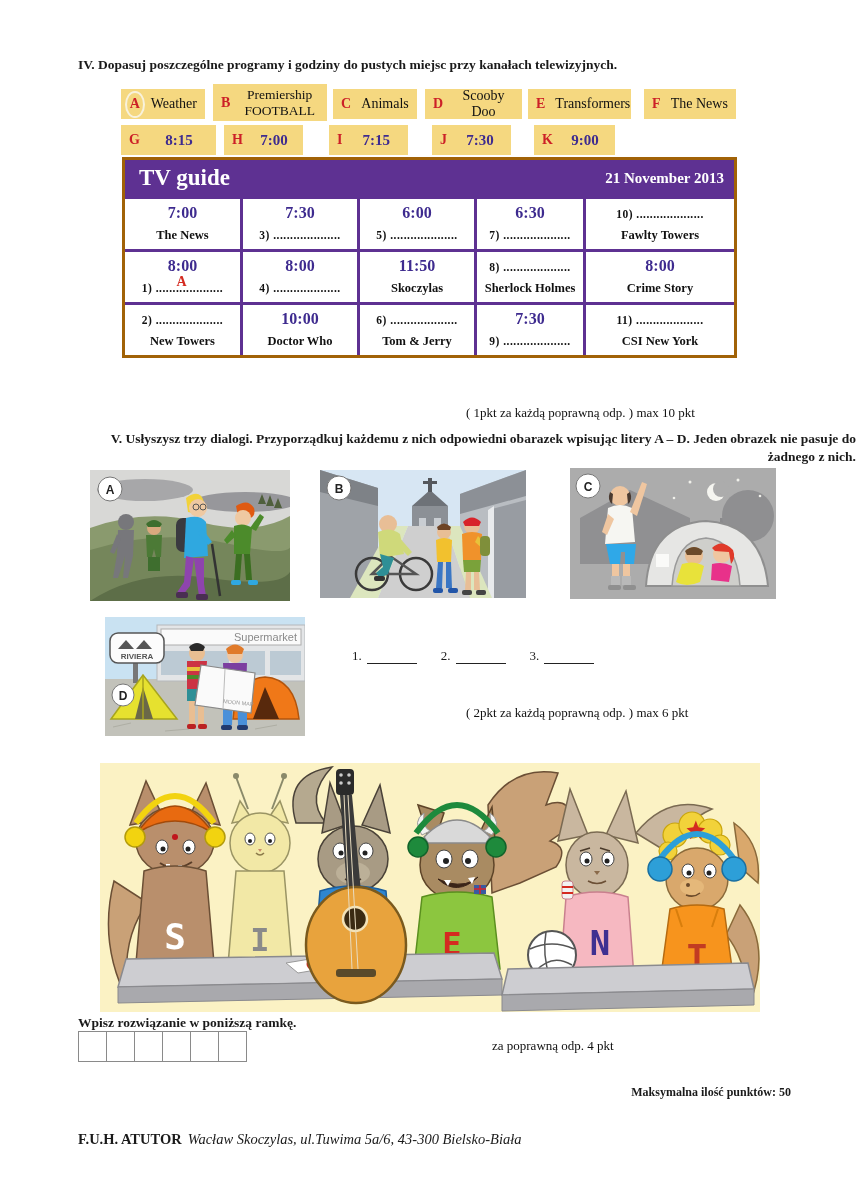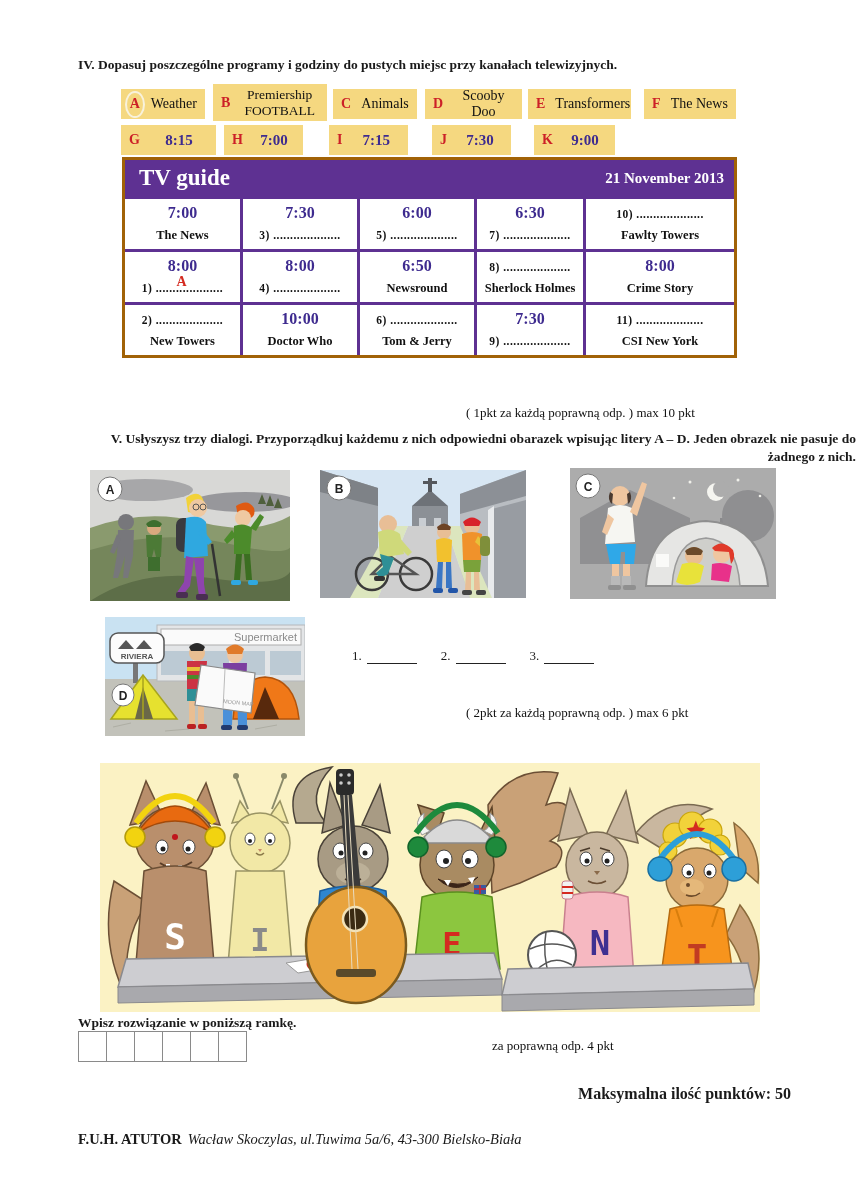--- a/index.html
+++ b/index.html
@@ -66,21 +66,21 @@
   .blank-line { display:inline-block; width:50px; border-bottom:1.5px solid #222; height:12px; }
 
   
   .boxes { position:absolute; left:78px; top:1031px; display:flex; }
   .abox { width:29px; height:31px; border:1px solid #8a8a8a; background:#fff; margin-right:-1px; }
 
   .footer-line { position:absolute; left:78px; top:1131px; font-size:14.5px; }
   .footer-line .co { font-weight:bold; }
   .footer-line .addr { font-style:italic; margin-left:6px; }
 
-  .maxpts { position:absolute; right:68px; top:1085px; font-weight:bold; font-size:16px; }
+  .maxpts { position:absolute; right:68px; top:1085px; font-weight:bold; font-size:12px; }
 </style>
 </head>
 <body>
 
 <div id="page">
 
   <div class="abs h-sec" style="left:78px; top:56px; width:720px;">IV. Dopasuj poszczególne programy i godziny do pustych miejsc przy kanałach telewizyjnych.</div>
 
   <div class="chip" style="left:121px; top:89px; width:84px;">
     <span class="circ">
@@ -164,22 +164,22 @@
       <div class="tv-cell c0">
         <div class="cl1"><span class="time">8:00</span></div>
         <span class="cell-annot">A</span>
         <div class="cl2"><span class="blank">1) ....................</span></div>
       </div>
       <div class="tv-cell c1">
         <div class="cl1"><span class="time">8:00</span></div>
         <div class="cl2"><span class="blank">4) ....................</span></div>
       </div>
       <div class="tv-cell c2">
-        <div class="cl1"><span class="time">6:50</span></div>
-        <div class="cl2"><span class="prog">Newsround</span></div>
+        <div class="cl1"><span class="time">11:50</span></div>
+        <div class="cl2"><span class="prog">Skoczylas</span></div>
       </div>
       <div class="tv-cell c3">
         <div class="cl1"><span class="blank">8) ....................</span></div>
         <div class="cl2"><span class="prog">Sherlock Holmes</span></div>
       </div>
       <div class="tv-cell c4">
         <div class="cl1"><span class="time">8:00</span></div>
         <div class="cl2"><span class="prog">Crime Story</span></div>
       </div>
     </div>

